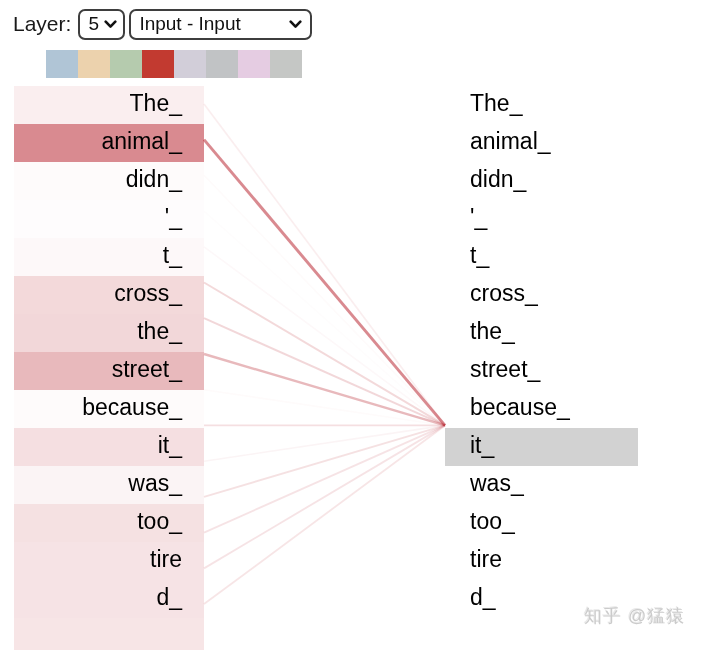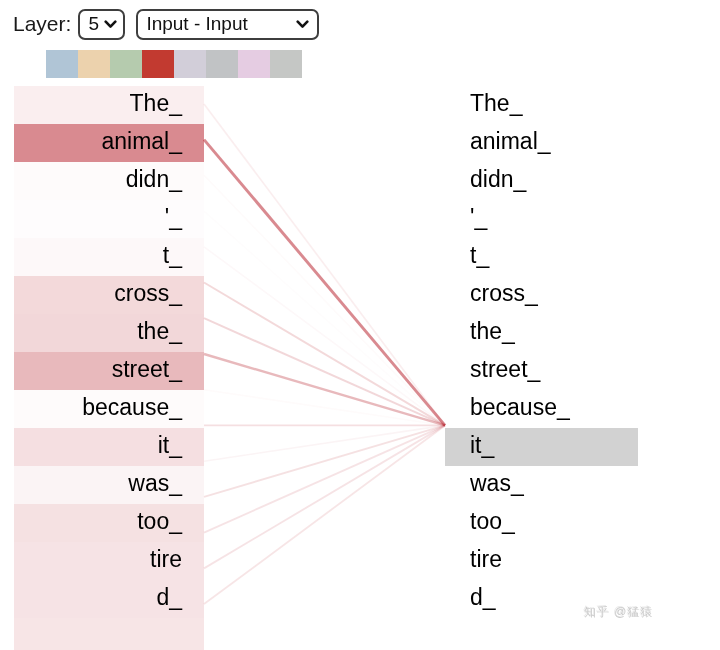--- a/index.html
+++ b/index.html
@@ -33,21 +33,21 @@
     height: 31px;
     border: 2px solid #3e3e3e;
     border-radius: 7px;
     background: #fff;
     font-size: 19px;
     color: #111;
     padding: 0 8px;
     cursor: pointer;
   }
   .select.layer-select { width: 47px; margin-left: 7px; }
-  .select.attn-select  { width: 183px; margin-left: 11px; }
+  .select.attn-select  { width: 183px; margin-left: 4px; }
   .chev { flex: 0 0 auto; margin-left: 5px; }
 
   
   .swatches {
     position: absolute;
     left: 46px; top: 50px;
     display: flex;
     height: 28px;
   }
   .swatch { width: 32px; height: 28px; cursor: pointer; }
@@ -76,21 +76,21 @@
     position: absolute;
     left: 0; top: 0;
     width: 720px; height: 650px;
     pointer-events: none;
   }
 
   
   .watermark {
     position: absolute;
     left: 584px; top: 604px;
-    font-size: 12px;
+    font-size: 18px;
     color: #cbcbcb;
     text-shadow: -1px -1px 0 #e9e9e9;
     letter-spacing: 1px;
   }
 </style>
 </head>
 <body>
 
 <div id="app">
 

